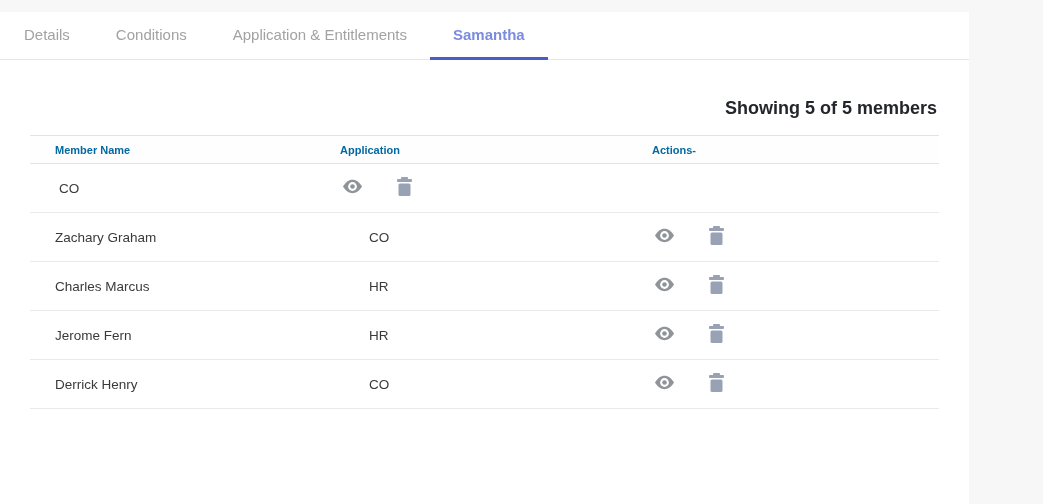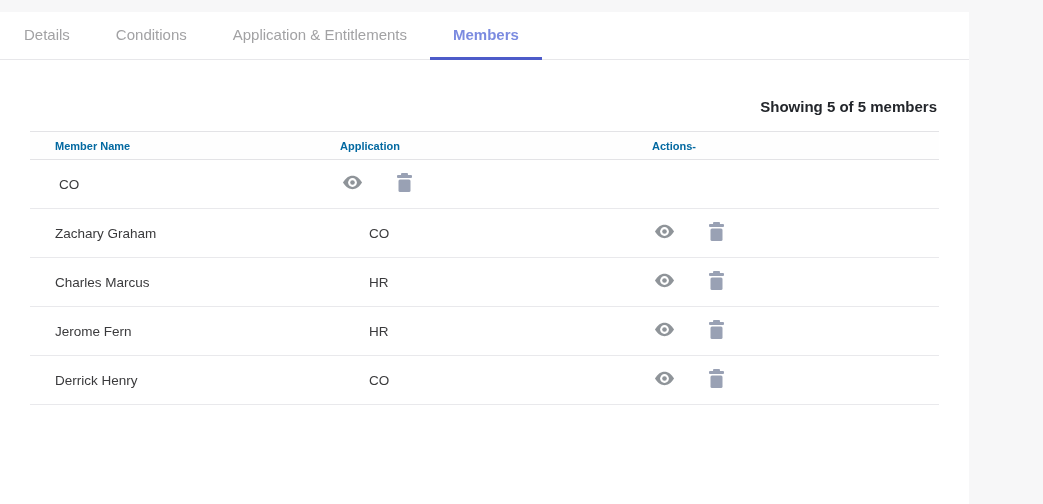--- a/index.html
+++ b/index.html
@@ -37,21 +37,21 @@
   }
   .tab.active {
     color: #7b8be0;
     border-bottom-color: #4d5bc9;
     font-weight: bold;
   }
   
   .summary {
     margin: 38px 32px 0 0;
     text-align: right;
-    font-size: 15px;
+    font-size: 18px;
     font-weight: bold;
     color: #23262b;
   }
   .table {
     margin: 16px 30px 0 30px;
   }
   .thead {
     display: grid;
     grid-template-columns: 310px 312px 1fr;
     align-items: center;
@@ -93,21 +93,21 @@
 </style>
 </head>
 <body>
 
 <div class="card">
 
   <div class="tabbar">
     <div class="tab">Details</div>
     <div class="tab">Conditions</div>
     <div class="tab">Application &amp; Entitlements</div>
-    <div class="tab active">Members</div>
+    <div class="tab active">Samantha</div>
   </div>
 
   <div class="summary">Showing 5 of 5 members</div>
 
   <div class="table">
 
     <div class="thead">
       <div class="th-name">Member Name</div>
       <div class="th-dept">Application</div>
       <div class="th-actions">Actions-</div>

